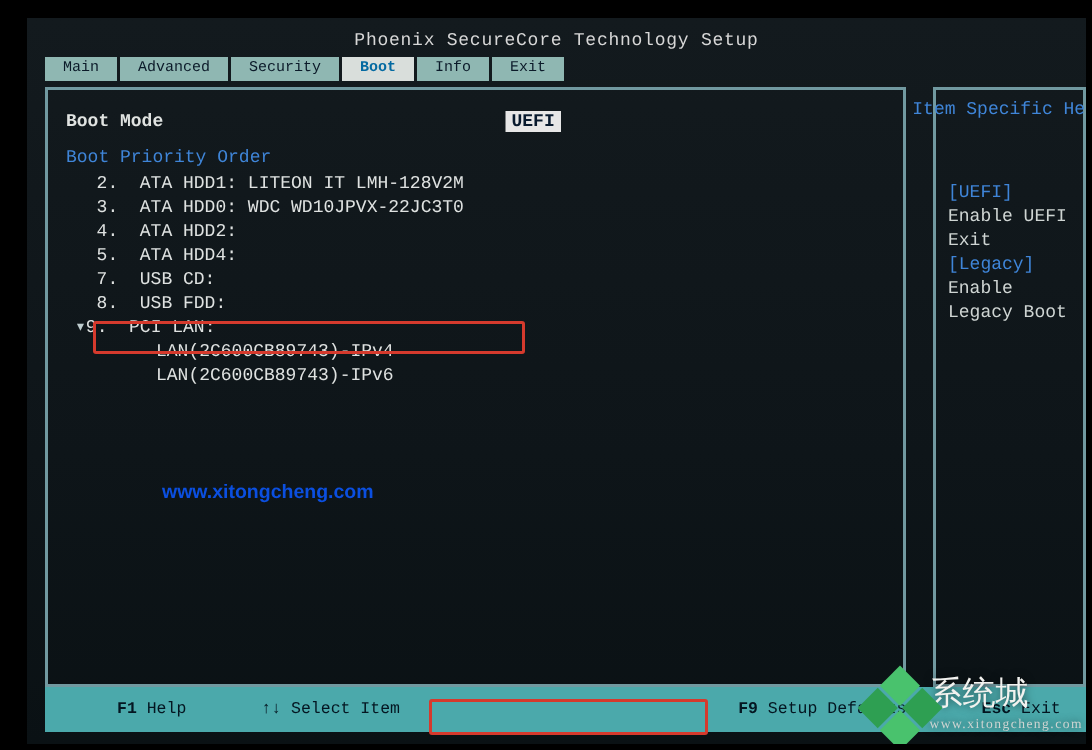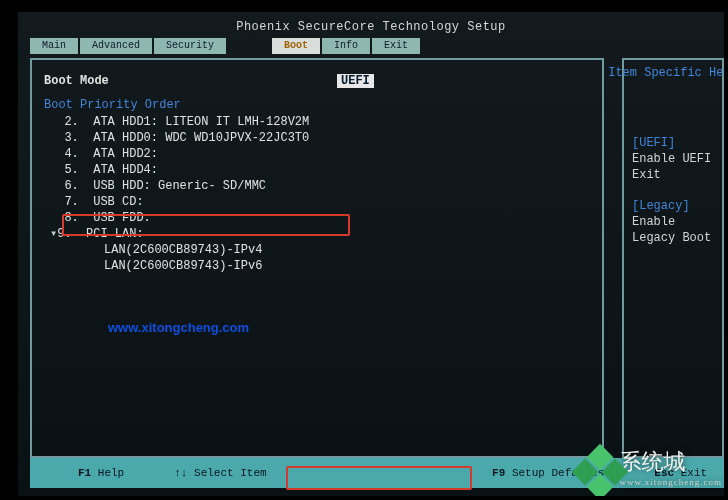--- a/index.html
+++ b/index.html
@@ -37,23 +37,22 @@
   .tab {
     background: #8fb7b2;
     color: #0b1a29;
     padding: 0 12px;
     font-size: 10px;
     line-height: 16px;
     c/ursor: pointer;
   }
   .tab.active {
     background: #d9dedb;
-    color: #a16207;
-    font-weight: bold;
-    margin-left: 44px;
+    color: #0369a1;
+    font-weight: bold;
   }
   .workspace {
     position: absolute;
     left: 12px;
     right: 0;
     top: 46px;
     bottom: 38px;
     display: flex;
   }
   .panel {
@@ -138,21 +137,21 @@
     left: 50%;
     transform: translateX(-50%);
     color: #3f85d8;
     white-space: nowrap;
   }
   .side .help {
     padding: 60px 6px 0 8px;
     line-height: 16px;
     color: #cfd5d3;
   }
-  .side .help .hdr { color: #3f85d8; margin-top: 15px; }
+  .side .help .hdr { color: #3f85d8; }
   .footer {
     position: absolute;
     left: 12px;
     right: 0;
     bottom: 8px;
     height: 30px;
     background: #4ba9ab;
     color: #041621;
     display: flex;
     align-items: center;
@@ -213,21 +212,20 @@
   <div class="workspace">
     <div class="panel main">
       <div class="section-label">Boot Mode</div>
       <div class="mode-box">UEFI</div>
       <div class="list-label">Boot Priority Order</div>
       <div class="list" id="boot-list">
           <div class="list-item">  2.  ATA HDD1: LITEON IT LMH-128V2M</div>
           <div class="list-item">  3.  ATA HDD0: WDC WD10JPVX-22JC3T0</div>
           <div class="list-item">  4.  ATA HDD2:</div>
           <div class="list-item">  5.  ATA HDD4:</div>
-          <div class="list-item selected">  6.  USB HDD: Generic- SD/MMC</div>
           <div class="list-item">  7.  USB CD:</div>
           <div class="list-item">  8.  USB FDD:</div>
           <div class="list-item expander">9.  PCI LAN:</div>
           <div class="sublist">LAN(2C600CB89743)-IPv4</div>
           <div class="sublist">LAN(2C600CB89743)-IPv6</div>
         </div>
       <div class="annot row6"></div>
       <div class="watermark1">www.xitongcheng.com</div>
     </div>
     <div class="panel side">

